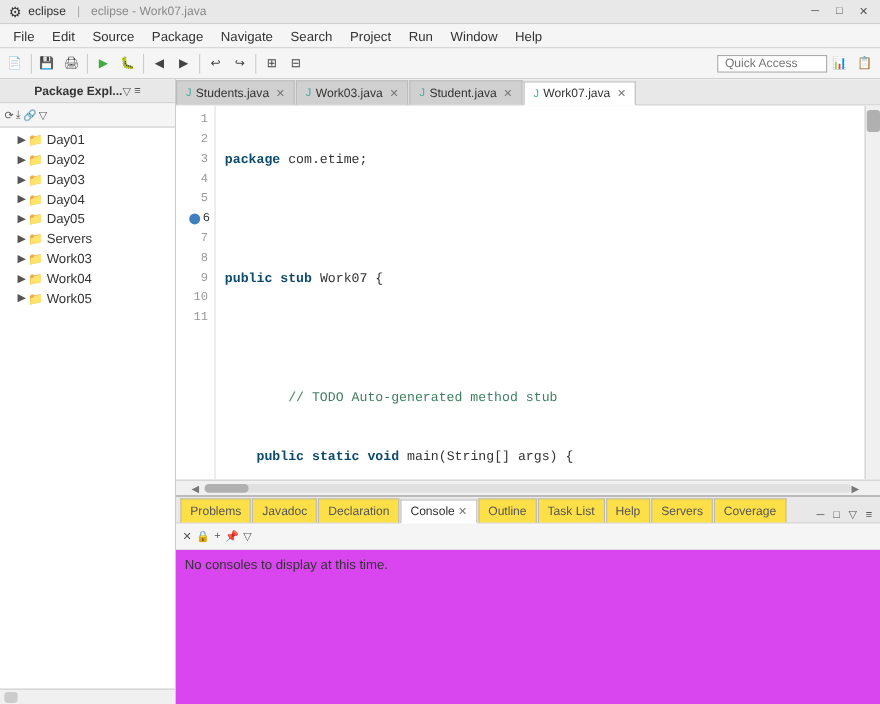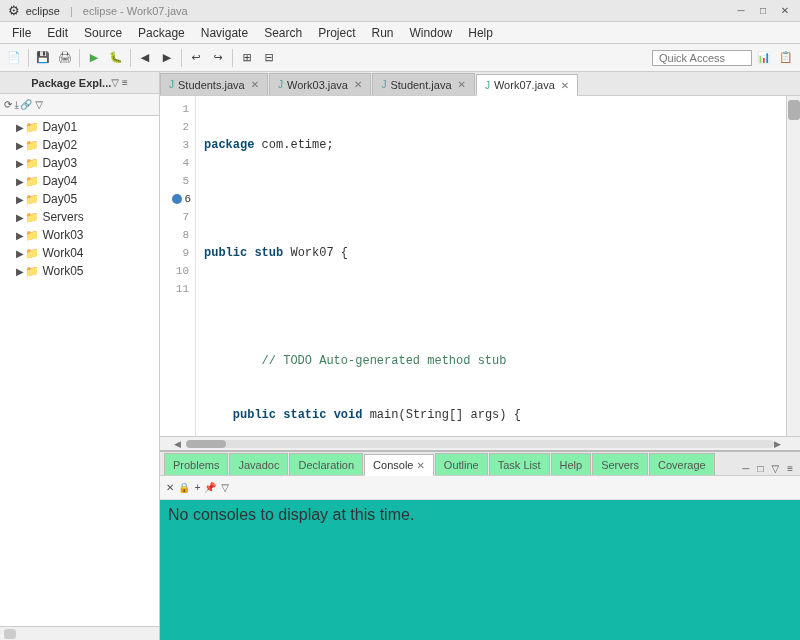--- a/index.html
+++ b/index.html
@@ -112,28 +112,28 @@
       height: 190px; border-top: 2px solid #bbb; background: white;
       display: flex; flex-direction: column;
     }
     #bottom-tabs {
       display: flex; background: #e8e8e8; border-bottom: 1px solid #ccc; height: 24px; align-items: flex-end;
       padding-left: 4px; justify-content: space-between;
     }
     #bottom-tabs-left { display: flex; align-items: flex-end; }
     .bottom-tab {
       display: flex; align-items: center; padding: 3px 8px; font-size: 11px; color: #555;
-      background: #86efac; border: 1px solid #bbb; border-bottom: none; cursor: pointer;
+      background: #fde047; border: 1px solid #bbb; border-bottom: none; cursor: pointer;
       margin-right: 1px; height: 22px; gap: 3px;
     }
     .bottom-tab.active { background: white; color: #333; border-bottom: 1px solid white; margin-bottom: -1px; z-index: 1; }
     .bottom-tab .tab-close { font-size: 10px; color: #777; }
     #bottom-tabs-right { display: flex; align-items: center; padding: 0 4px; gap: 2px; }
     .panel-btn { font-size: 10px; cursor: pointer; color: #555; padding: 1px 3px; }
-    #bottom-content { flex: 1; padding: 6px 8px; font-size: 16px; color: #333; background: #14b8a6; }
+    #bottom-content { flex: 1; padding: 6px 8px; font-size: 12px; color: #333; background: #d946ef; }
 
     
     #editor-scrollbar-bottom {
       height: 14px; background: #f0f0f0; border-top: 1px solid #ccc;
       display: flex; align-items: center; padding: 0 14px;
     }
     .scrollbar-track { flex: 1; height: 8px; background: #e0e0e0; border-radius: 4px; }
     .scrollbar-thumb { width: 40px; height: 8px; background: #b0b0b0; border-radius: 4px; }
 
     #sidebar-scrollbar {

